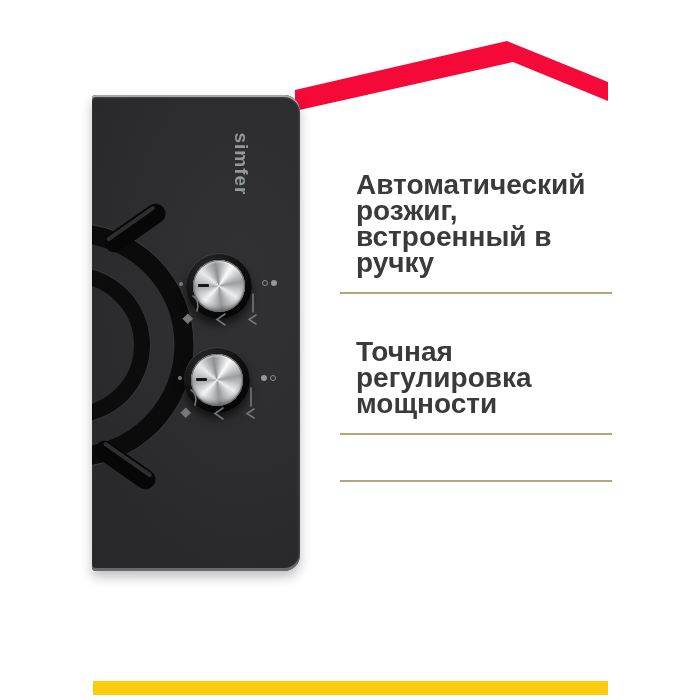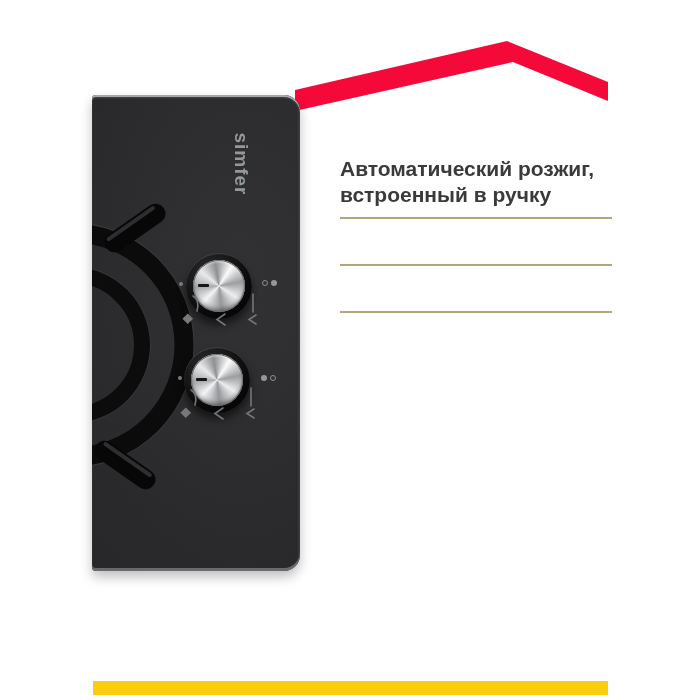--- a/index.html
+++ b/index.html
@@ -49,21 +49,21 @@
     background:#161616;border-radius:1px;
   }
   .ind-dot,.ind-ring{position:absolute;border-radius:50%;}
   .ind-dot{width:6px;height:6px;background:#95979b;}
   .ind-dot.small{width:4px;height:4px;background:#7e8084;}
   .ind-ring{width:6px;height:6px;border:1.5px solid #8b8d91;box-sizing:border-box;background:transparent;}
   .marks{position:absolute;}
   
   .features{position:absolute;left:340px;top:156px;width:278px;z-index:2;}
   .feature-text{
-    margin:0;color:#3a3a3a;font-size:21px;line-height:26px;font-weight:bold;
+    margin:16px;color:#3a3a3a;font-size:28px;line-height:26px;font-weight:bold;
   }
   .divider{
     border:none;height:2px;width:272px;background:#b3a67c;
     margin:9px 0 45px 0;
   }
   
   .bottom-bar{
     position:absolute;left:93px;top:681px;width:515px;height:14px;
     background:#fccd0d;z-index:2;
   }
@@ -132,17 +132,18 @@
       </g>
       <rect x="9" y="22" width="7.5" height="7.5" transform="rotate(45 12.75 25.75)" fill="#77787b"></rect>
     </svg>
   </div>
 
 </div>
 
 <div class="features">
   <p class="feature-text">Автоматический розжиг, встроенный в ручку</p>
   <hr class="divider">
+  <p class="feature-text">Точная регулировка мощности</p>
   <hr class="divider">
   <hr class="divider">
 </div>
 
 <div class="bottom-bar"></div>
 
 </body></html>

